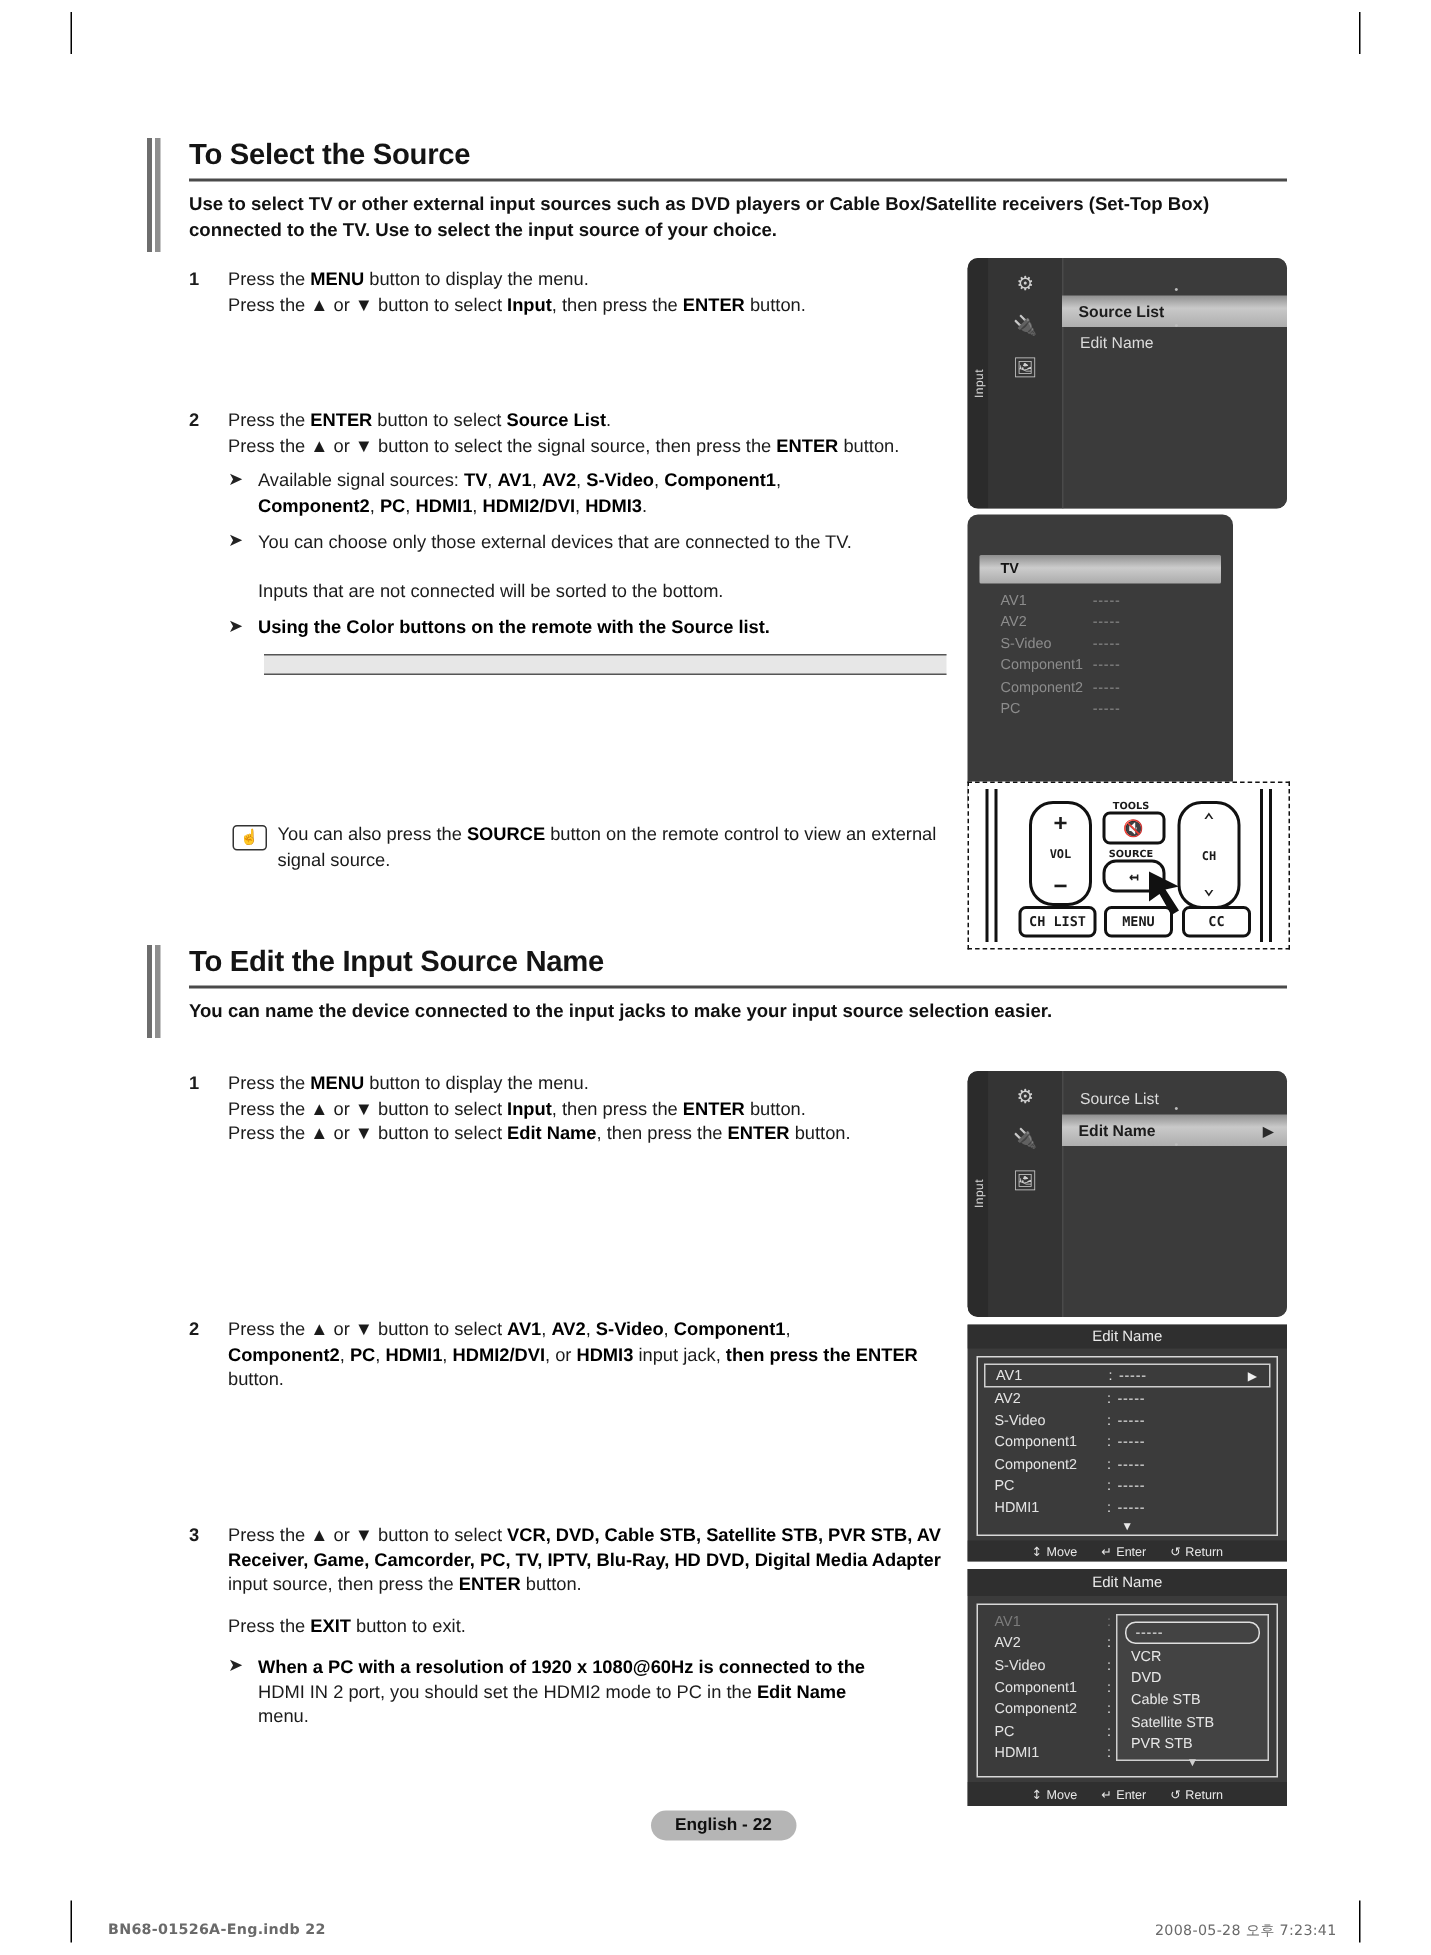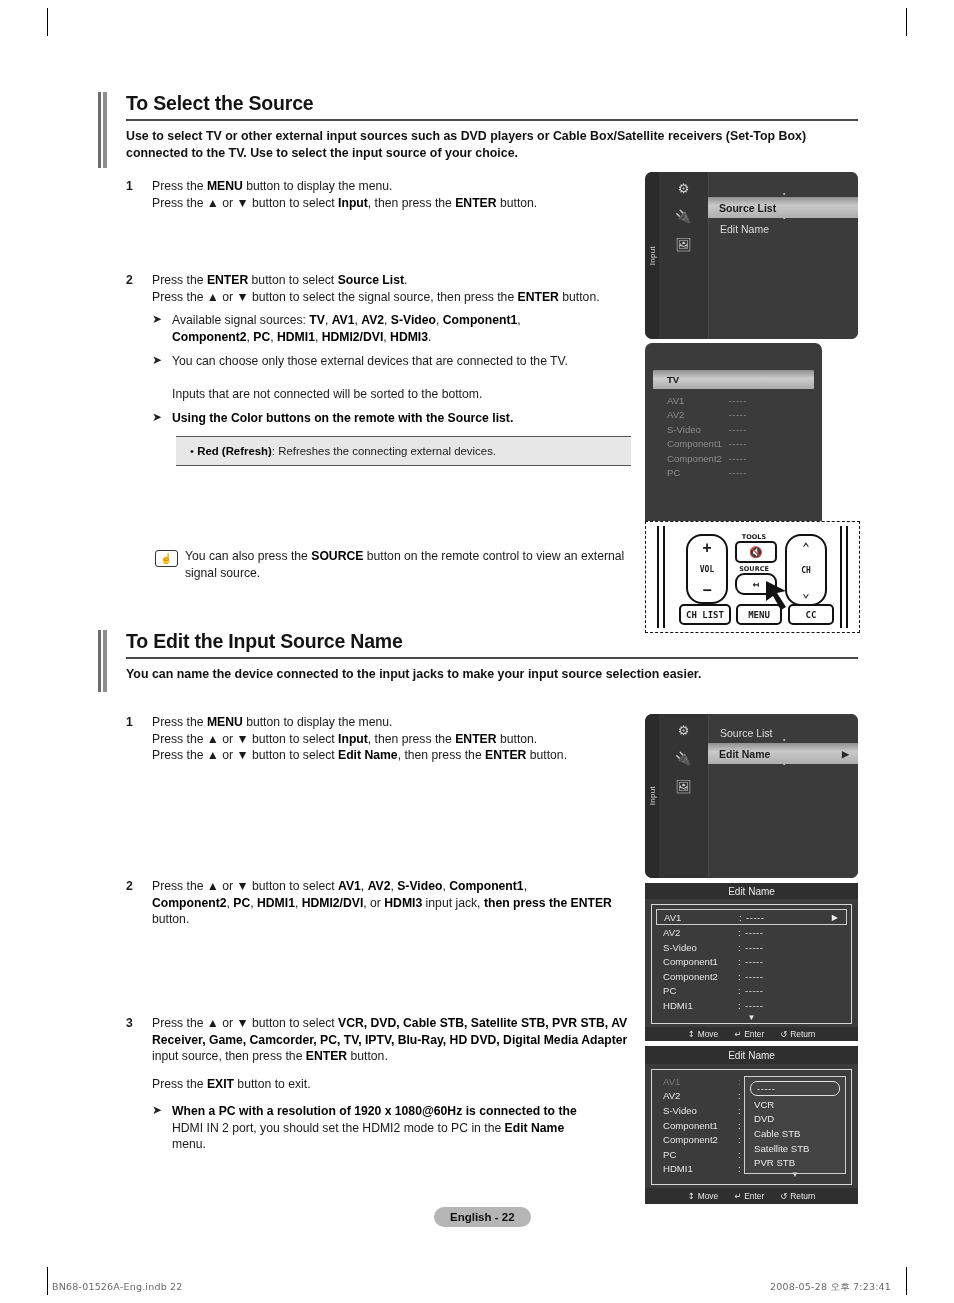--- a/index.html
+++ b/index.html
@@ -266,21 +266,20 @@
           <span>Inputs that are not connected will be sorted to the bottom.</span>
         </div>
       </div>
 
       <div class="arrow-item">
         <div class="arrow-glyph">➤</div>
         <div class="arrow-text"><b>Using the Color buttons on the remote with the Source list.</b></div>
       </div>
 
       <div class="graybox" style="margin-left:24px;">
-        <div><span>• </span><b>Red (Refresh)</b><span>: Refreshes the connecting external devices.</span></div>
       </div>
     </div>
   </div>
 
   <div class="note" style="left:155px;top:548px;width:480px;">
     <div class="note-icon">☝</div>
     <div><span>You can also press the </span><b>SOURCE</b><span> button on the remote control to view an external signal source.</span></div>
   </div>
 
   <div class="section" style="left:98px;top:630px;width:760px;height:62px;">
@@ -535,16 +534,16 @@
     </div>
     <div class="edit-foot">
       <span><span class="g">↕</span><span>Move</span></span>
       <span><span class="g">↵</span><span>Enter</span></span>
       <span><span class="g">↺</span><span>Return</span></span>
     </div>
   </div>
 
   <div class="pagepill" style="left:434px;top:1207px;">English - 22</div>
 
-  <div class="footline" style="left:52px;top:1281px;">BN68-01526A-Eng.indb   22</div>
+  <div class="footline" style="left:72px;top:1281px;font-weight:bold;">BN68-01526A-Eng.indb   22</div>
   <div class="footline" style="left:770px;top:1281px;">2008-05-28   오후 7:23:41</div>
 
 </div>
 
 </body></html>

